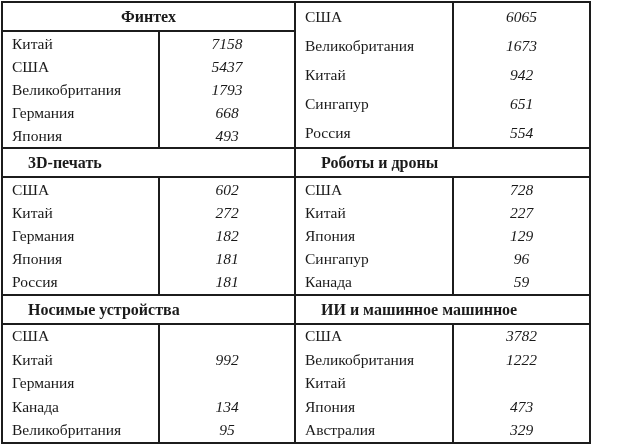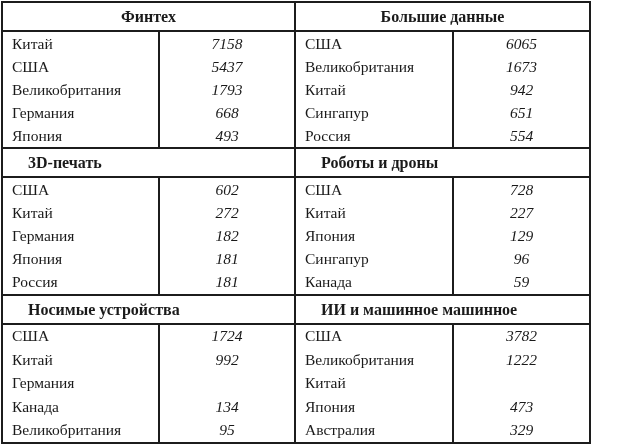--- a/index.html
+++ b/index.html
@@ -100,21 +100,20 @@
           <div class="cell-value">668</div>
         </div>
         <div class="row">
           <div class="cell-country">Япония</div>
           <div class="cell-value">493</div>
         </div>
       </div>
     </div>
 
     <div class="section">
-      <div class="sec-header center">Большие данные</div>
       <div class="rows">
         <div class="row">
           <div class="cell-country">США</div>
           <div class="cell-value">6065</div>
         </div>
         <div class="row">
           <div class="cell-country">Великобритания</div>
           <div class="cell-value">1673</div>
         </div>
         <div class="row">
@@ -182,21 +181,20 @@
           <div class="cell-value">59</div>
         </div>
       </div>
     </div>
 
     <div class="section col-left row-last">
       <div class="sec-header left">Носимые устройства</div>
       <div class="rows">
         <div class="row">
           <div class="cell-country">США</div>
-          <div class="cell-value">1724</div>
         </div>
         <div class="row">
           <div class="cell-country">Китай</div>
           <div class="cell-value">992</div>
         </div>
         <div class="row">
           <div class="cell-country">Германия</div>
         </div>
         <div class="row">
           <div class="cell-country">Канада</div>

